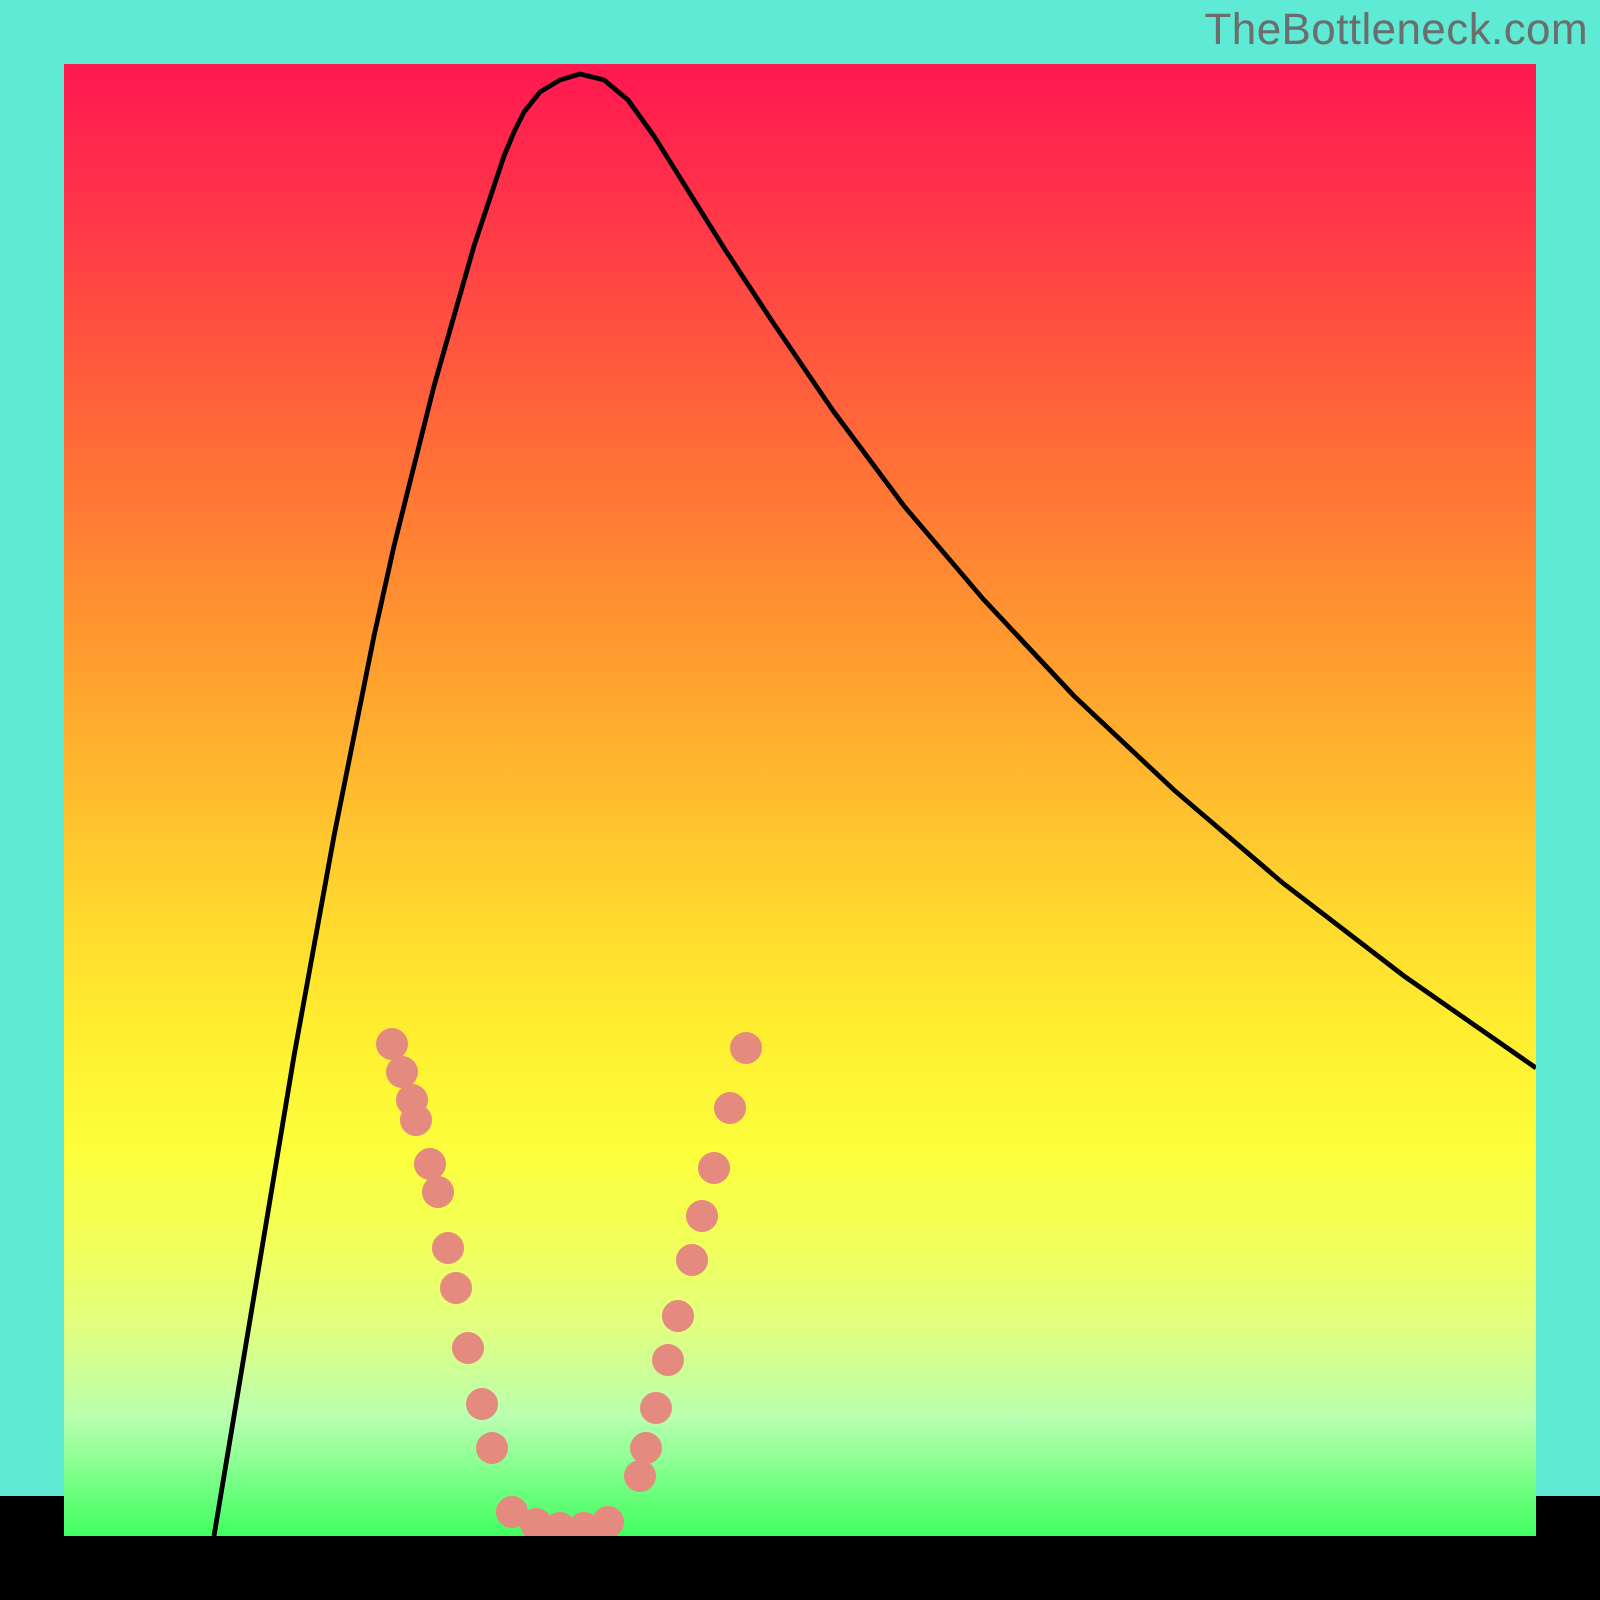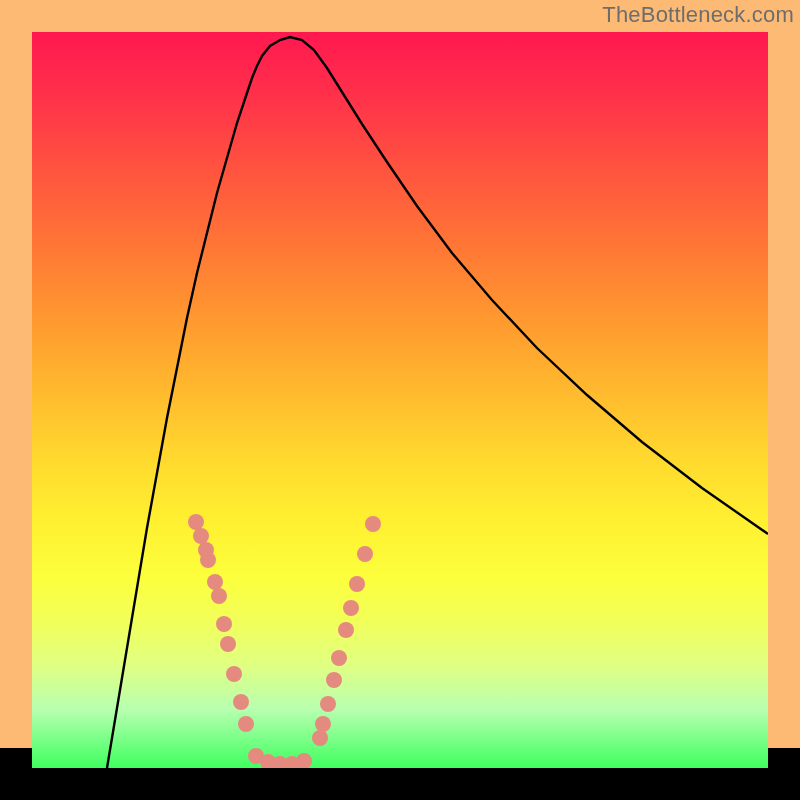--- a/index.html
+++ b/index.html
@@ -1,16 +1,16 @@
 <!DOCTYPE html>
 <html><head>
 <meta charset="utf-8">
 <style>
   html,body{margin:0;padding:0;width:800px;height:800px;background:#000;overflow:hidden;font-family:Arial,Helvetica,sans-serif}
-  .frame{position:absolute;left:0;top:0;width:800px;height:748px;background:#fdba74}
+  .frame{position:absolute;left:0;top:0;width:800px;height:748px;background:#5eead4}
   .plot{position:absolute;left:32px;top:32px;width:736px;height:736px;
         background:linear-gradient(to bottom,
           #ff1850 0%,
           #ff2f4b 8%,
           #ff5140 18%,
           #ff7336 28%,
           #ff9530 38%,
           #ffb72e 48%,
           #ffd92e 58%,
           #ffef30 66%,

